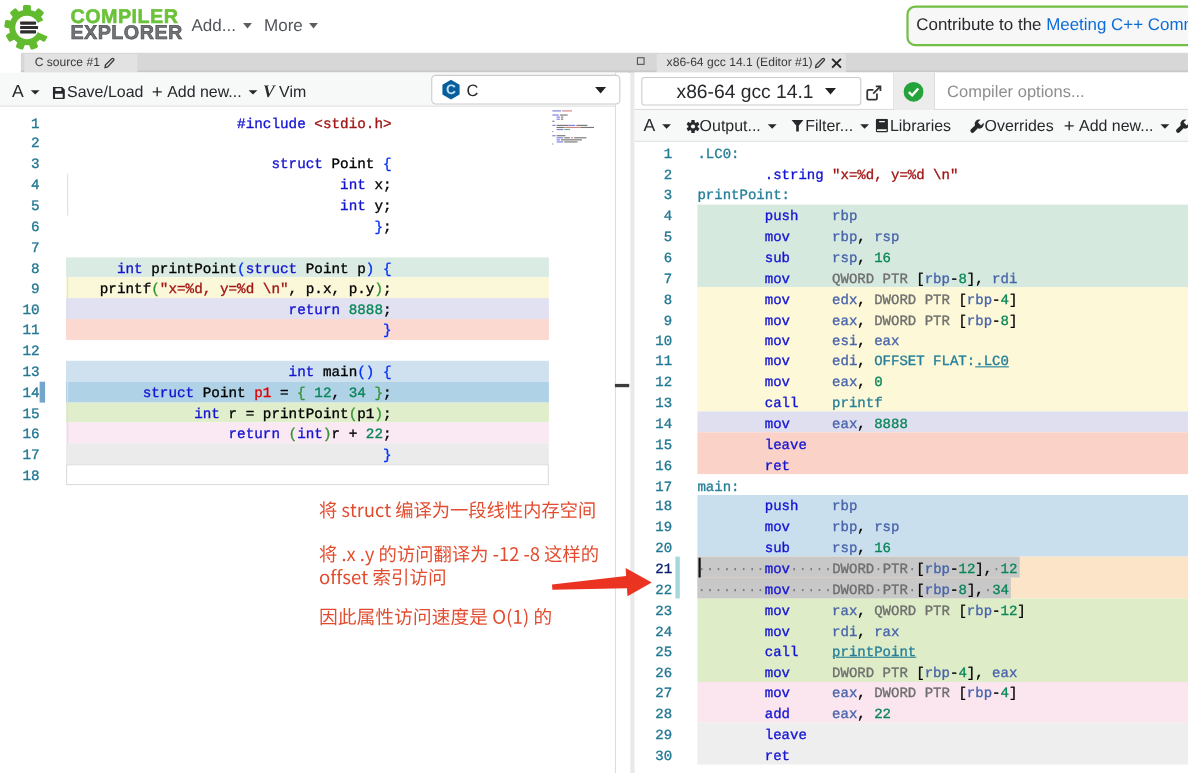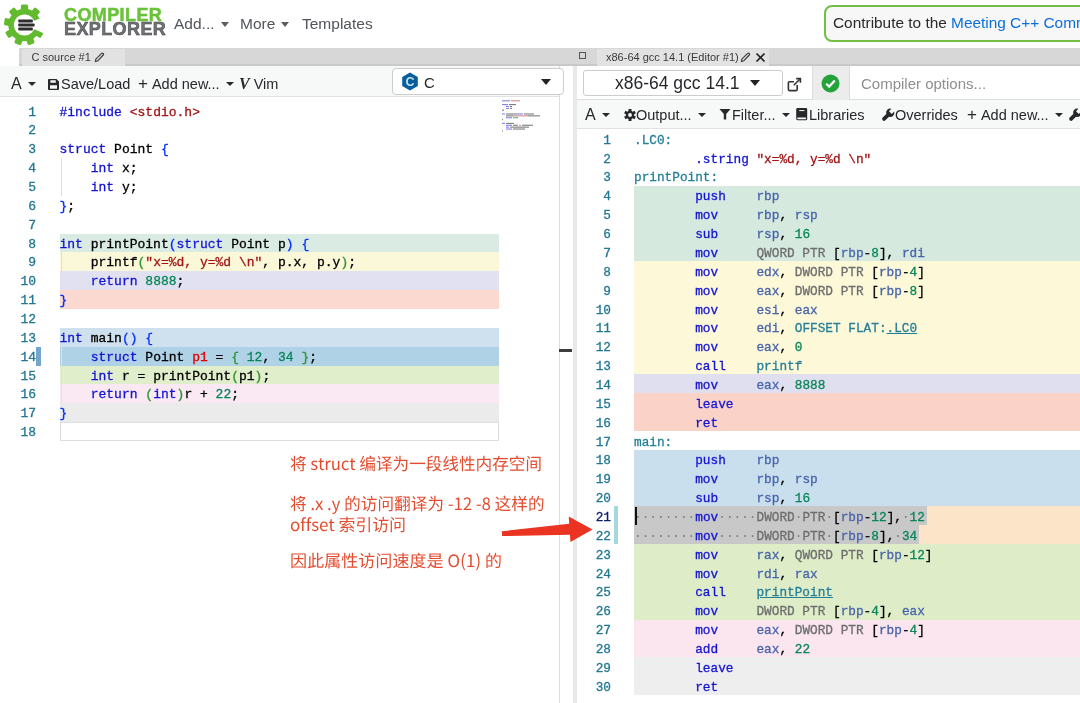--- a/index.html
+++ b/index.html
@@ -93,21 +93,20 @@
         <rect x="-6.2" y="2.6" width="14.5" height="2.8" rx="0.6"></rect>
       </g>
     </g>
   </svg>
   <div class="abs" id="logotext" style="left:64px;top:8px; font-weight:bold; font-size:18px; line-height:14.4px; letter-spacing:0.4px; -webkit-text-stroke:0.5px;">
     <div style="color:#6ac239; -webkit-text-stroke-color:#6ac239;">COMPILER</div>
     <div style="color:#737373; -webkit-text-stroke-color:#40474e;">EXPLORER</div>
   </div>
   <div class="navitem" style="left:174px;">Add...<span class="caret"></span></div>
   <div class="navitem" style="left:240px;">More<span class="caret"></span></div>
-  <div class="navitem" style="left:302px;">Templates</div>
   <div id="contrib">Contribute to the <a>Meeting C++ Commu</a></div>
 </div>
 
 <div id="strip">
   <div class="tab" style="left:2.5px; width:103.5px; padding-left:10px;">C source #1
     <svg style="left:71px;top:2px" width="13" height="13" viewBox="0 0 13 13">
         <g stroke="#3a3a3a" stroke-width="1.2" fill="none">
           <path d="M2.5 10.5 L2.8 8.2 L8.6 2.4 a1.1 1.1 0 0 1 1.6 0 l0 0 a1.1 1.1 0 0 1 0 1.6 L4.8 9.8 Z"></path>
         </g>
       </svg>
@@ -243,21 +242,21 @@
 9
 10
 11
 12
 13
 14
 15
 16
 17
 18</div>
-<div class="code monoL" style="left:59.5px;top:103.57px;"><span class="k">#include</span> <span class="s">&lt;stdio.h&gt;</span>
+<div class="code monoL" style="left:59.5px;top:103.57px;text-align:right;"><span class="k">#include</span> <span class="s">&lt;stdio.h&gt;</span>
 
 <span class="k">struct</span> Point <span class="b1">{</span>
     <span class="k">int</span> x;
     <span class="k">int</span> y;
 <span class="b1">}</span>;
 
 <span class="k">int</span> printPoint<span class="b1">(</span><span class="k">struct</span> Point p<span class="b1">)</span> <span class="b1">{</span>
     printf<span class="b2">(</span><span class="s">"x=%d, y=%d \n"</span>, p.x, p.y<span class="b2">)</span>;
     <span class="k">return</span> <span class="n">8888</span>;
 <span class="b1">}</span>

